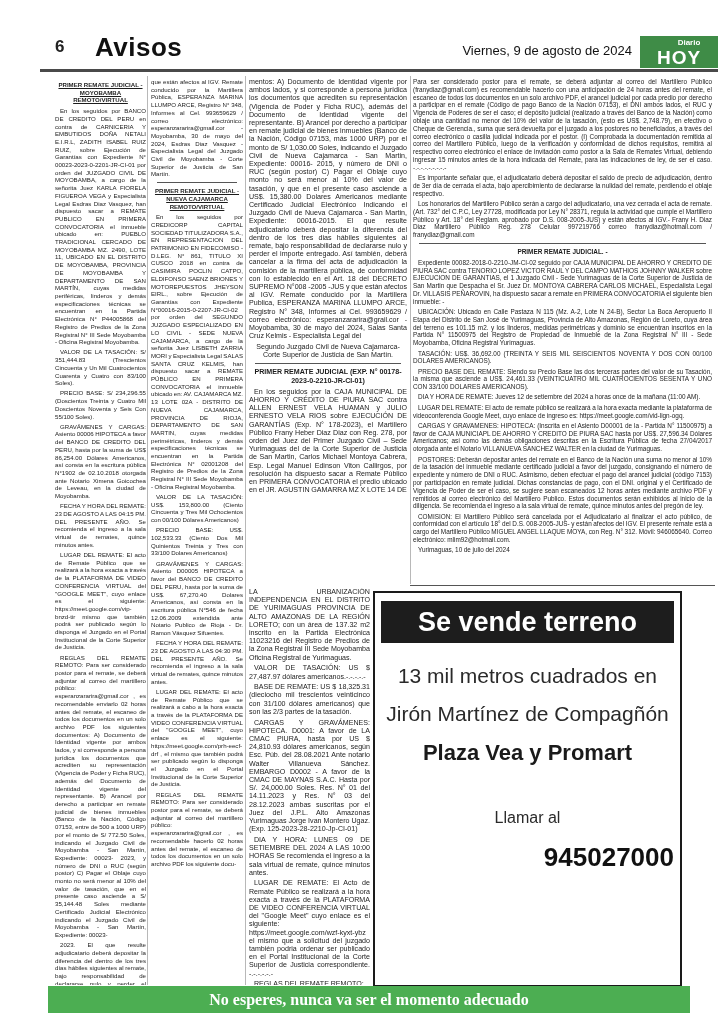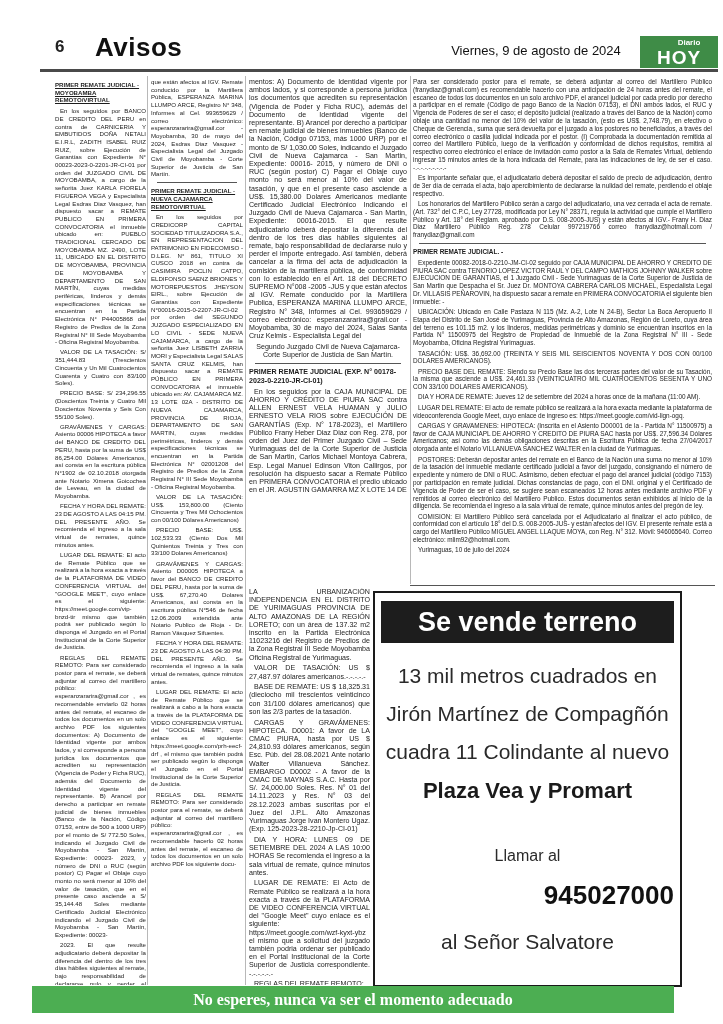--- a/index.html
+++ b/index.html
@@ -15,21 +15,21 @@
   .logo .small{font-size:8px;font-weight:bold;display:block;margin-left:20px;}
   .logo .big{font-size:19px;font-weight:bold;letter-spacing:1px;display:block;margin-top:1px;}
   .header-rule{background:#4a4a4a;height:3px;}
   
   .npcol{overflow:hidden;text-align:justify;}
   .f1{font-size:6.1px;line-height:7.7px;}
   .f3{font-size:7.1px;line-height:8.2px;}
   .f4{font-size:6.4px;line-height:7.8px;}
   .para{margin:0 0 2.5px 0;text-indent:5px;word-spacing:-0.2px;}
   .para.noind{text-indent:0;}
-  .nheading{font-weight:bold;text-align:left;text-indent:0;margin:3px 0 3px 0;}
+  .nheading{font-weight:bold;text-align:center;text-indent:0;margin:3px 0 3px 0;}
   .nheading.ul{text-decoration:underline;}
   .sig{text-align:center;text-indent:0;margin:0 0 2px 0;}
   .inrule{border:none;border-top:1px solid #555;margin:4px 6px;}
   .vrule{width:1px;background:#b8b8b8;}
   .hrule{height:1px;background:#555;}
   
   .ad{border:2px solid #1a1a1a;background:#fff;box-sizing:border-box;
       text-align:center;padding:8px 6px;}
   .ad-title{background:#1d1d1d;color:#ffffff;font-weight:bold;font-size:27px;
             line-height:42px;margin-bottom:14px;}
@@ -41,21 +41,21 @@
   
   .banner{background:#4cae52;color:#ffffff;text-align:center;
           font-family:"Liberation Serif",serif;font-weight:bold;
           font-size:16px;line-height:27px;}
 </style>
 </head>
 <body>
 
 <div class="abs pagenum" style="left:55px;top:37px;">6</div>
 <div class="abs section-title" style="left:95px;top:32px;">Avisos</div>
-<div class="abs issue-date" style="left:440px;top:43px;width:192px;text-align:center;">Viernes, 9 de agosto de 2024</div>
+<div class="abs issue-date" style="left:440px;top:43px;width:192px;">Viernes, 9 de agosto de 2024</div>
 <div class="abs logo" style="left:640px;top:36px;width:78px;height:32px;">
   <span class="small">Diario</span>
   <span class="big">HOY</span>
 </div>
 <div class="abs header-rule" style="left:40px;top:69px;width:678px;"></div>
 
 <div class="abs vrule" style="left:147px;top:76px;height:909px;"></div>
 <div class="abs vrule" style="left:245px;top:76px;height:909px;"></div>
 <div class="abs vrule" style="left:410px;top:76px;height:508px;"></div>
 
@@ -118,20 +118,18 @@
   <div class="para">POSTORES: Deberán depositar antes del remate en el Banco de la Nación una suma no menor al 10% de la tasación del inmueble mediante certificado judicial a favor del juzgado, consignando el número de expediente y número de DNI o RUC. Asimismo, deben efectuar el pago del arancel judicial (código 7153) por participación en remate judicial. Dichas constancias de pago, con el DNI. original y el Certificado de Vigencia de Poder de ser el caso, se sugiere sean escaneados 12 horas antes mediante archivo PDF y remitidos al correo electrónico del Martillero Publico. Estos documentos serán exhibidos al inicio de la diligencia. Se recomienda el ingreso a la sala virtual de remate, quince minutos antes del pregón de ley.</div>
   <div class="para">COMISION: El Martillero Público será cancelada por el Adjudicatario al finalizar el acto público, de conformidad con el artículo 18° del D.S. 008-2005-JUS- y están afectos del IGV. El presente remate está a cargo del Martillero Público MIGUEL ANGEL LLAQUE MOYA, con Reg. N° 312. Móvil: 946065640. Correo electrónico: mlim92@hotmail.com.</div>
   <div class="para">Yurimaguas, 10 de julio del 2024</div>
 </div>
 <div class="abs hrule" style="left:410px;top:585px;width:305px;"></div>
 
 <div class="abs ad" style="left:373px;top:591px;width:309px;height:396px;">
   <div class="ad-title">Se vende terreno</div>
   <div class="ad-line">13  mil metros cuadrados en</div>
   <div class="ad-line">Jirón Martínez de Compagñón</div>
-  <div class="ad-line">cuadra 11 Colindante al nuevo</div>
   <div class="ad-highlight">Plaza Vea y Promart</div>
   <div class="ad-call">Llamar al</div>
   <div class="ad-phone">945027000</div>
-  <div class="ad-contact">al Señor Salvatore</div>
 </div>
 
-<div class="abs banner" style="left:32px;top:986px;width:642px;height:27px;">No esperes, nunca va ser el momento adecuado</div>
+<div class="abs banner" style="left:48px;top:986px;width:642px;height:27px;">No esperes, nunca va ser el momento adecuado</div>
 
 </body></html>

